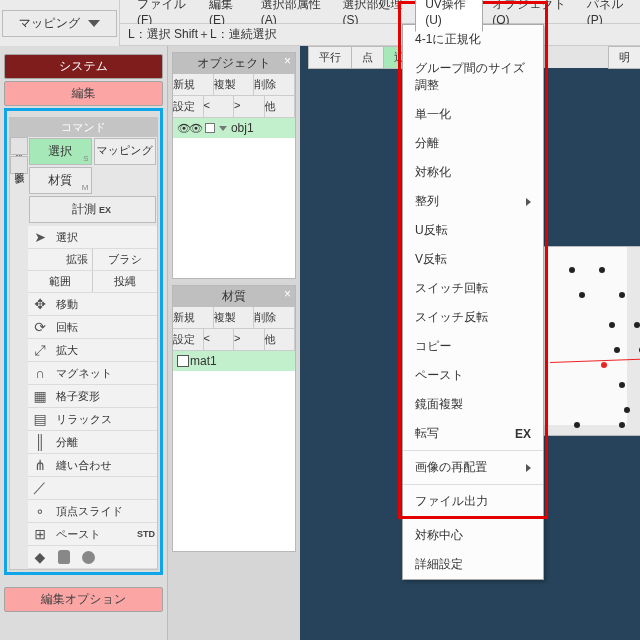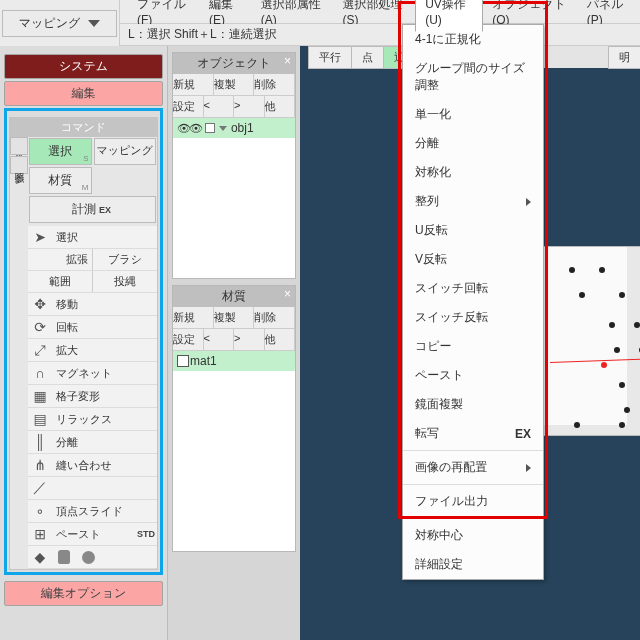--- a/index.html
+++ b/index.html
@@ -175,21 +175,21 @@
                 </div>
                 <div class="ticon">
                   <div class="sphshape"></div>
                 </div>
               </div>
           </div>
         </div>
       </div>
     </div>
   </div>
-  <div class="lbtn lt" style="margin-top:6px">編集オプション</div>
+  <div class="lbtn lt" style="margin-top:12px">編集オプション</div>
 </div>
 
 <div class="midcol">
   <div class="panel">
     <div class="panelT"><span>オブジェクト</span><span class="x">×</span></div>
     <div class="panelBar">
       <div class="pbtn">新規</div>
       <div class="pbtn">複製</div>
       <div class="pbtn">削除</div>
     </div>

